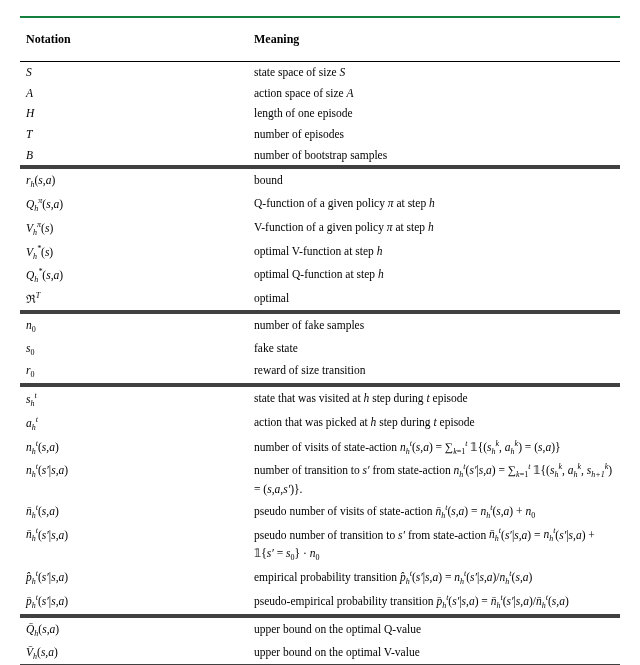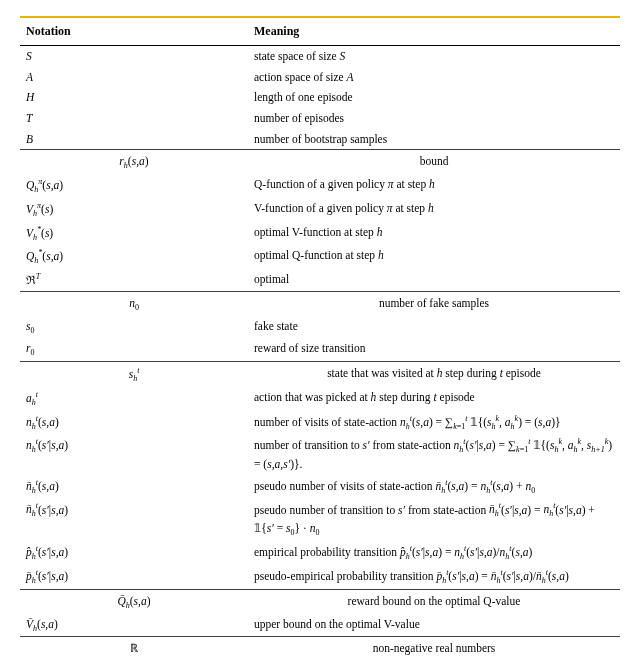--- a/index.html
+++ b/index.html
@@ -17,42 +17,41 @@
       font-size: 11px;
       margin-bottom: 6px;
       font-style: italic;
     }
     table {
       width: 100%;
       border-collapse: collapse;
       font-size: 11.5px;
     }
     th {
-      border-top: 2px solid #eab308;
+      border-top: 2px solid #15803d;
       border-bottom: 1px solid #000;
-      padding: 6px 6px;
+      padding: 14px 6px;
       text-align: left;
       font-weight: bold;
       font-size: 12px;
     }
     th:first-child {
       width: 38%;
     }
     td {
       padding: 2px 6px;
       vertical-align: top;
       line-height: 1.45;
     }
     td:first-child {
       white-space: nowrap;
     }
     .section-divider td {
-      border-top: 1px solid #404040;
+      border-top: 4px solid #404040;
       padding-top: 3px;
-      text-align: center;
     }
     sup { font-size: 8px; }
     sub { font-size: 8px; }
   </style>
 </head>
 <body>
 
 <p class="caption"></p>
 
 <table>
@@ -146,21 +145,21 @@
       <tr>
         <td><i>p̂<sub>h</sub><sup>t</sup></i>(<i>s′</i>|<i>s</i>,<i>a</i>)</td>
         <td>empirical probability transition <i>p̂<sub>h</sub><sup>t</sup></i>(<i>s′</i>|<i>s</i>,<i>a</i>) = <i>n<sub>h</sub><sup>t</sup></i>(<i>s′</i>|<i>s</i>,<i>a</i>)/<i>n<sub>h</sub><sup>t</sup></i>(<i>s</i>,<i>a</i>)</td>
       </tr>
       <tr>
         <td><i>p̄<sub>h</sub><sup>t</sup></i>(<i>s′</i>|<i>s</i>,<i>a</i>)</td>
         <td>pseudo-empirical probability transition <i>p̄<sub>h</sub><sup>t</sup></i>(<i>s′</i>|<i>s</i>,<i>a</i>) = <i>n̄<sub>h</sub><sup>t</sup></i>(<i>s′</i>|<i>s</i>,<i>a</i>)/<i>n̄<sub>h</sub><sup>t</sup></i>(<i>s</i>,<i>a</i>)</td>
       </tr>
       <tr class="section-divider">
         <td><i>Q̄<sub>h</sub></i>(<i>s</i>,<i>a</i>)</td>
-        <td>reward bound on the optimal Q-value</td>
+        <td>upper bound on the optimal Q-value</td>
       </tr>
       <tr>
         <td><i>V̄<sub>h</sub></i>(<i>s</i>,<i>a</i>)</td>
         <td>upper bound on the optimal V-value</td>
       </tr>
       <tr class="section-divider">
         <td>ℝ</td>
         <td>non-negative real numbers</td>
       </tr>
     </tbody>

